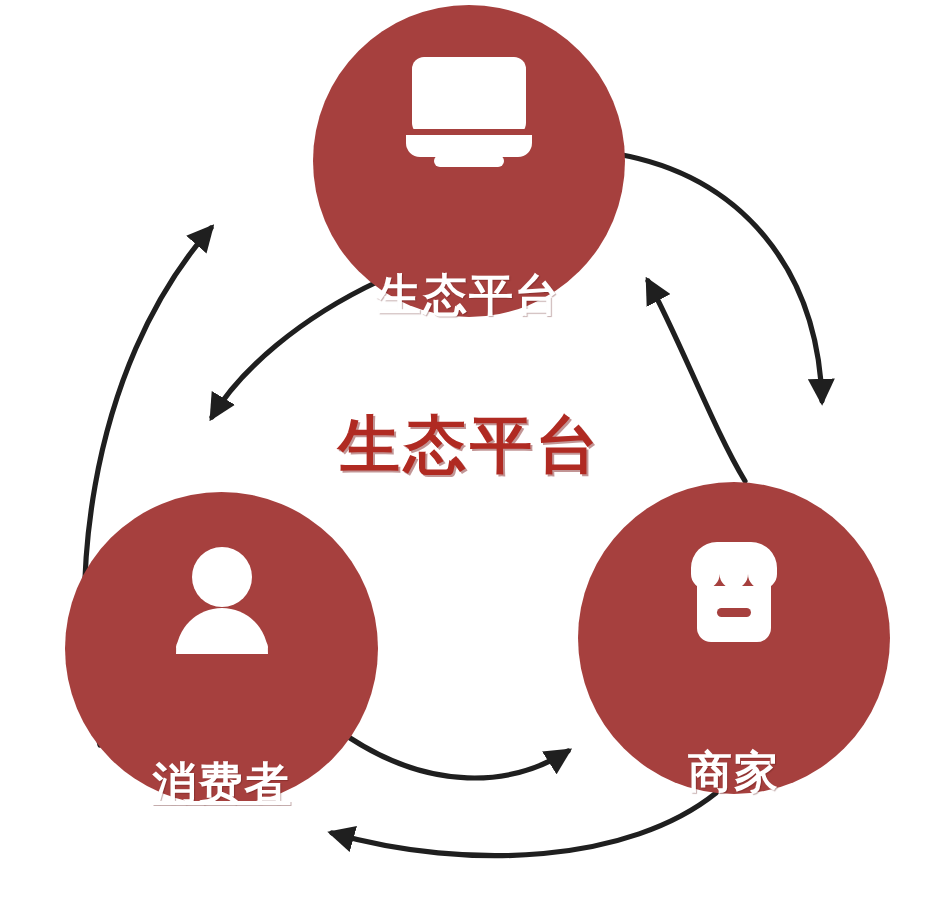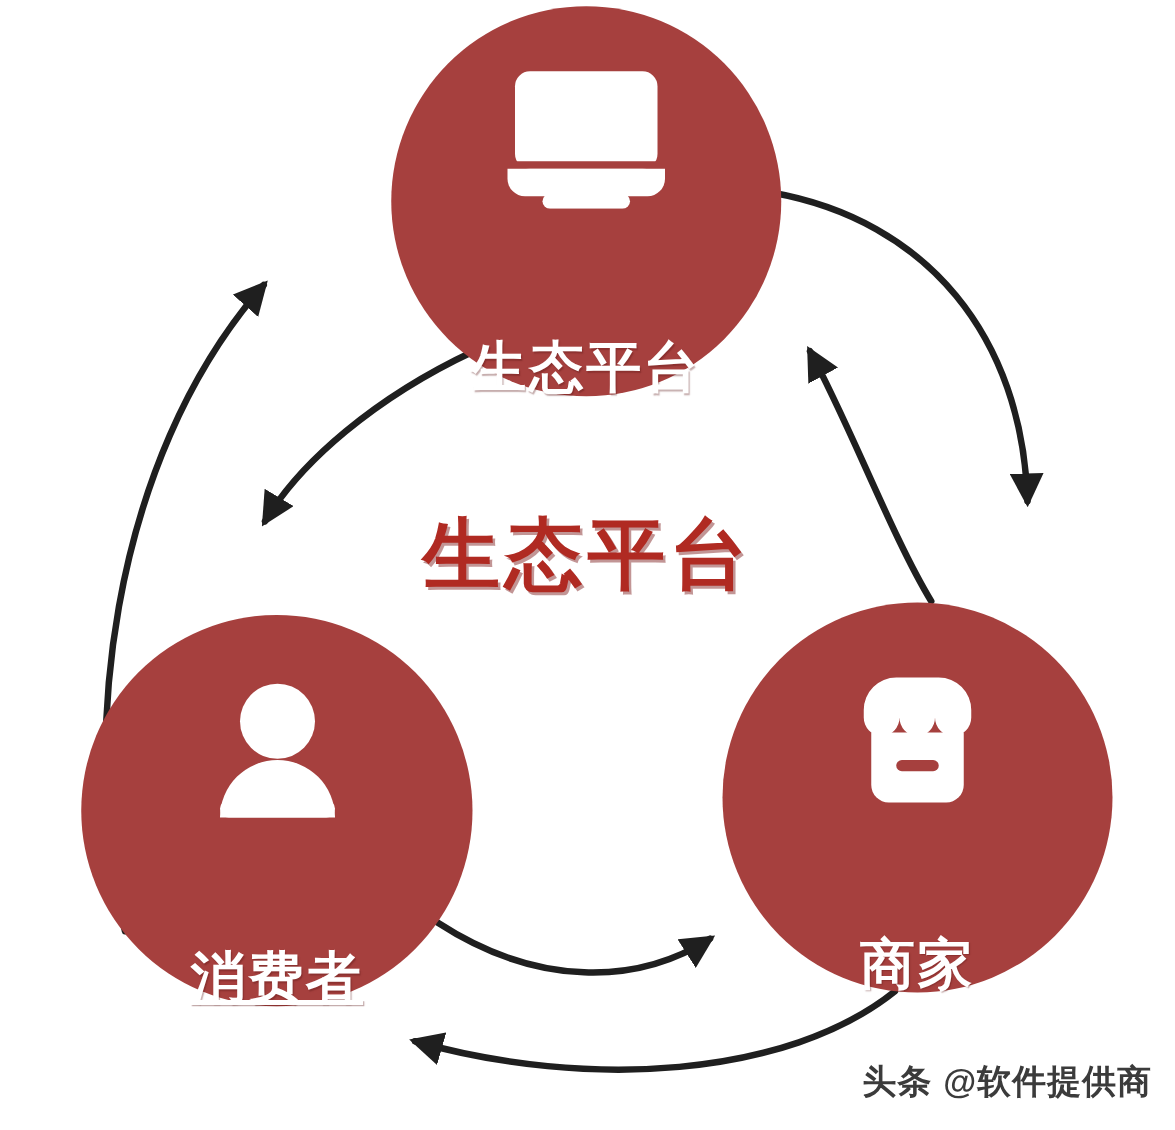--- a/index.html
+++ b/index.html
@@ -158,15 +158,14 @@
                  A 15 15 0 0 1 30.4 57 A 15 15 0 0 1 16 42 Z" fill="#ffffff"></path>
         <path d="M 22 54 H 96 V 96 A 14 14 0 0 1 82 110 H 36 A 14 14 0 0 1 22 96 Z" fill="#ffffff"></path>
         <rect x="42" y="76" width="34" height="9" rx="4.5" ry="4.5" fill="#a6403e"></rect>
       </svg>
     </span>
     <span class="node-label">商家</span>
   </div>
 
   <div id="center-title">生态平台</div>
 
-  <div id="watermark">头条 @软件提供商</div>
 
 </div>
 
 </body></html>

